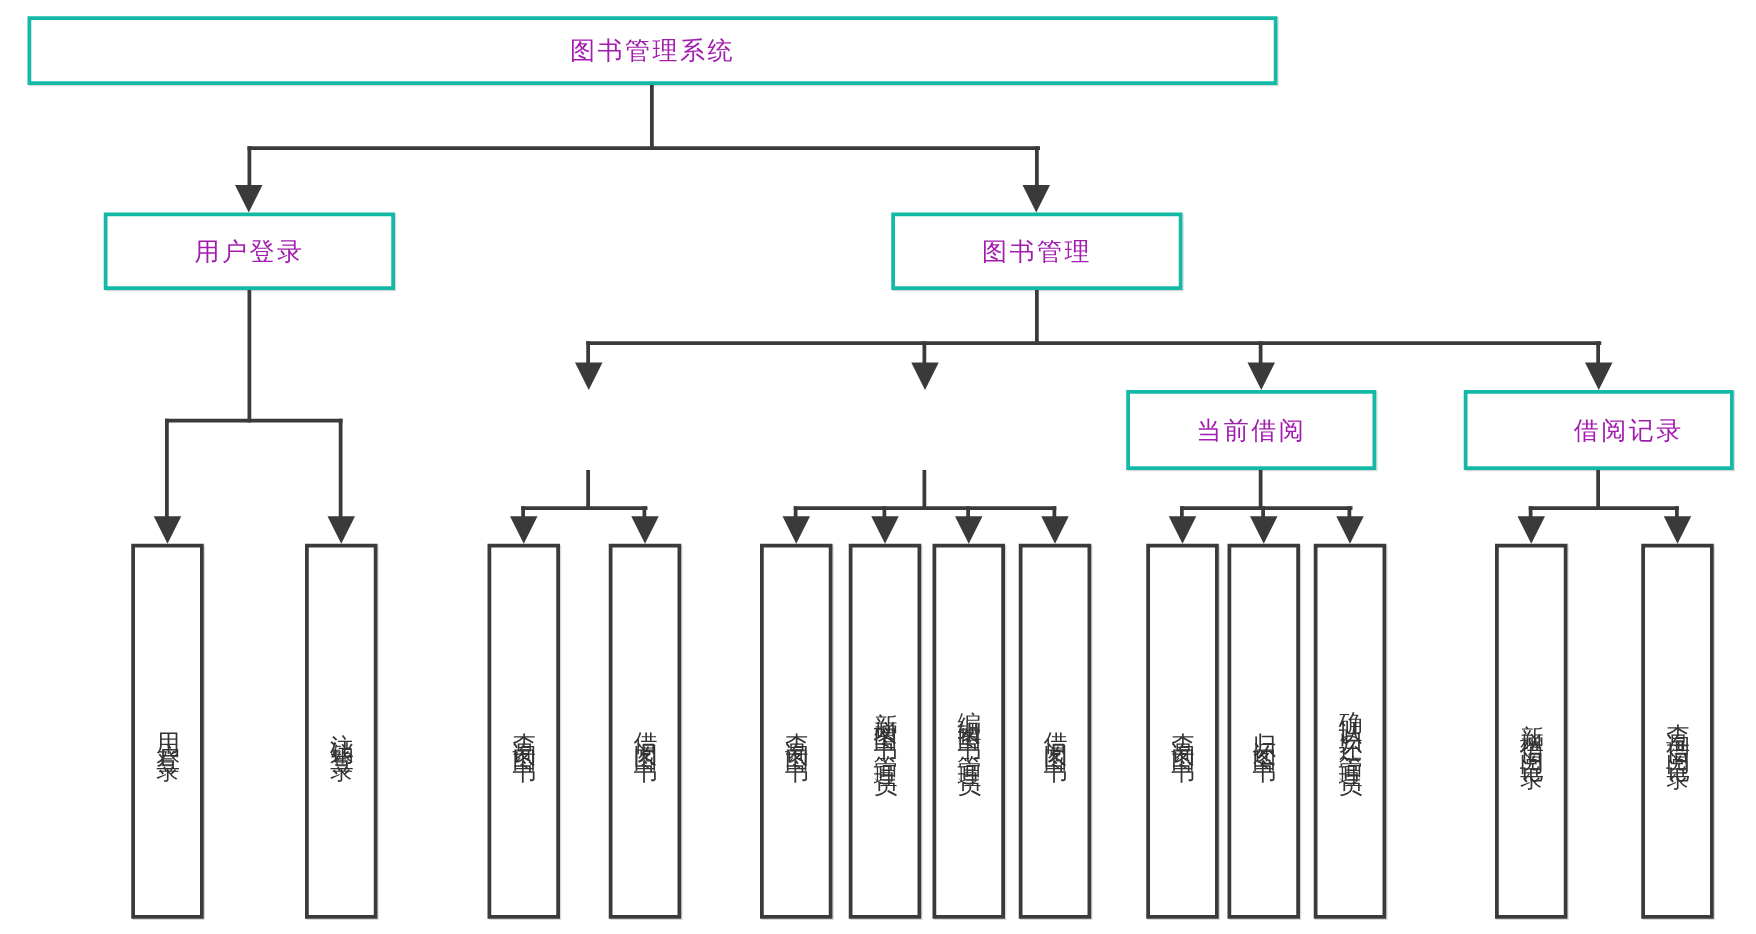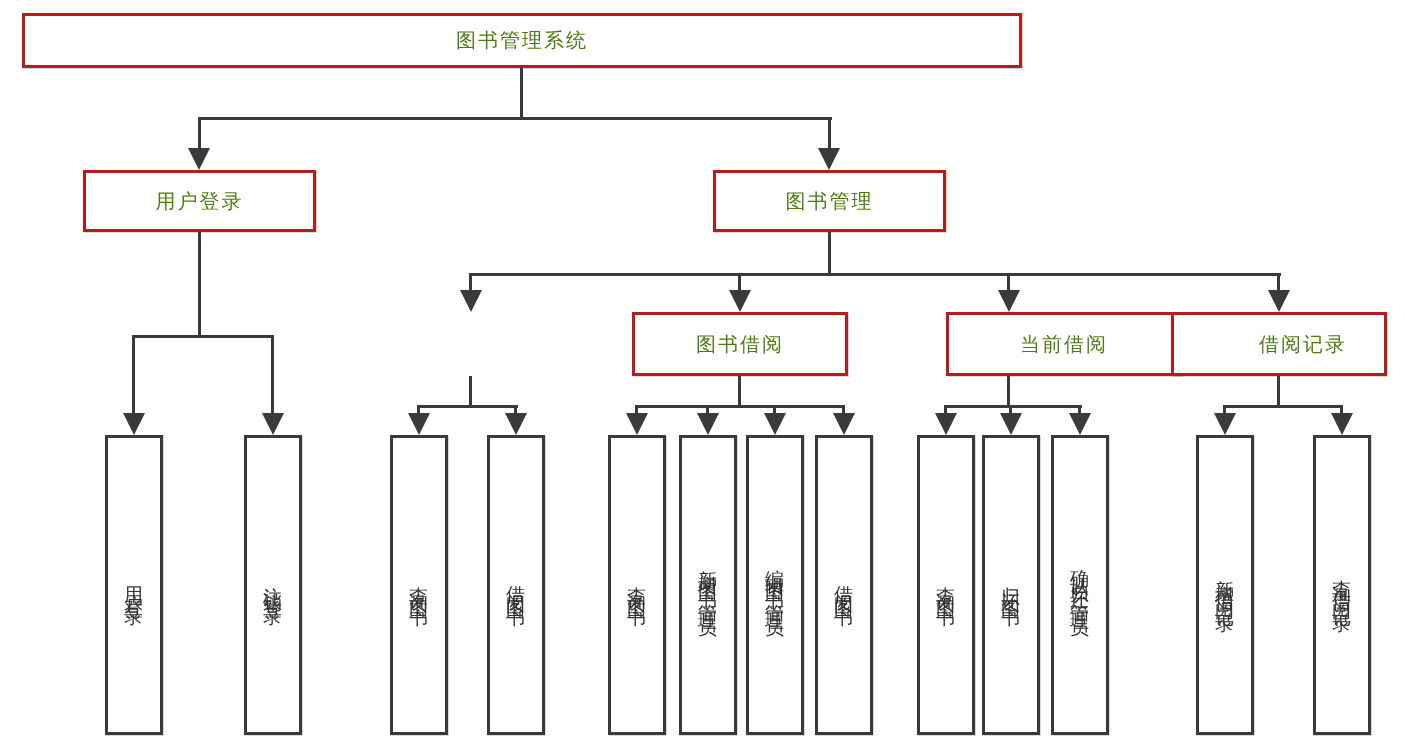--- a/index.html
+++ b/index.html
@@ -5,24 +5,24 @@
   html,body{margin:0;padding:0;background:#ffffff;}
   #stage{
     position:relative;
     width:1405px;height:747px;
     background:#ffffff;
     font-family:"Liberation Sans","DejaVu Sans",sans-serif;
     overflow:hidden;
   }
   .box{
     position:absolute;
-    border:3px solid #b91c1c;
+    border:3px solid #14b8a6;
     background:#ffffff;
     display:flex;align-items:center;justify-content:center;
-    color:#4d7c0f;
+    color:#a21caf;
     font-size:20px;
     letter-spacing:2px;
     box-sizing:border-box;
     box-shadow:1px 1px 0 rgba(0,0,0,0.15);
   }
   .leaf{
     position:absolute;
     border:3px solid #3a3a3a;
     background:#ffffff;
     display:flex;align-items:center;justify-content:center;
@@ -66,25 +66,22 @@
 
   <div class="box" style="left:83px;top:170px;width:233px;height:62px;">
     <span>用户登录</span>
   </div>
 
   <div class="box" style="left:713px;top:170px;width:233px;height:62px;justify-content:center;">
     <span>图书管理</span>
   </div>
 
 
-  <div class="box" style="left:632px;top:312px;width:216px;height:64px;">
-    <span>图书借阅</span>
-  </div>
 
-  <div class="box" style="left:946px;top:312px;width:236px;height:64px;">
+  <div class="box" style="left:901px;top:312px;width:200px;height:64px;">
     <span>当前借阅</span>
   </div>
 
   <div class="box" style="left:1171px;top:312px;width:216px;height:64px;padding-left:48px;">
     <span>借阅记录</span>
   </div>
 
   <div class="leaf" style="left:105px;top:435px;width:58px;height:300px;">
     <span class="vtext">用户登录</span>
   </div>

